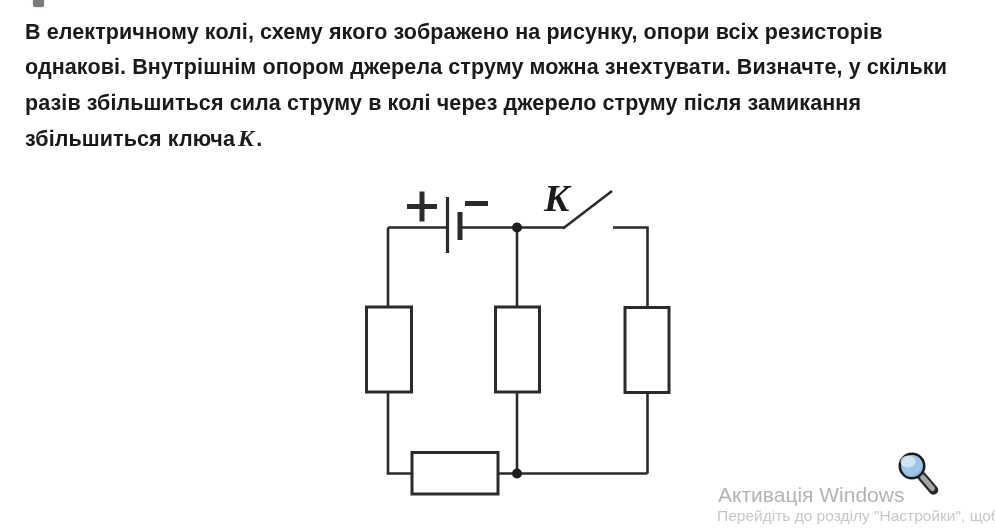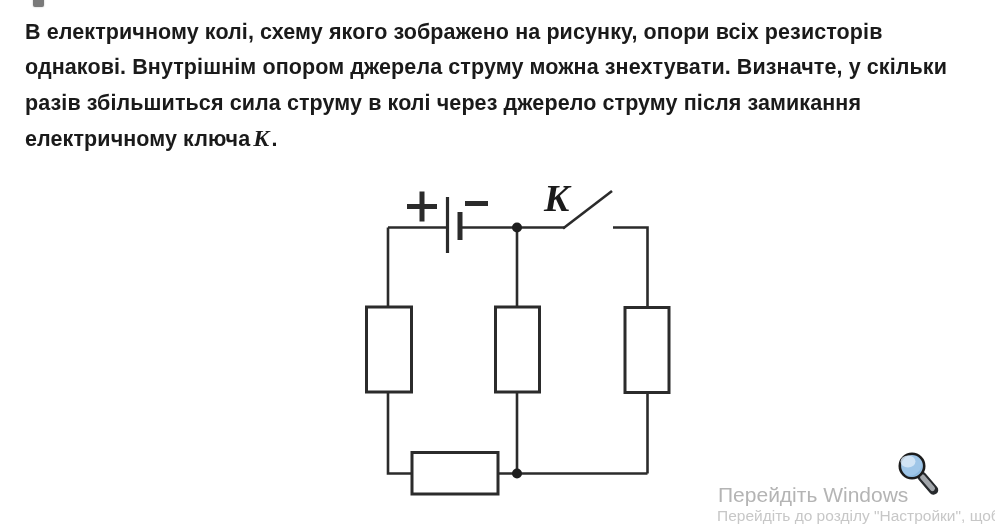--- a/index.html
+++ b/index.html
@@ -36,21 +36,21 @@
 </style>
 </head>
 <body>
 
 <div class="window-artifact"></div>
 
 <div class="problem-text">
   <div>В електричному колі, схему якого зображено на рисунку, опори всіх резисторів</div>
   <div>однакові. Внутрішнім опором джерела струму можна знехтувати. Визначте, у скільки</div>
   <div>разів збільшиться сила струму в колі через джерело струму після замикання</div>
-  <div><span>електричному ключа</span><span class="k-inline">K</span><span>.</span></div>
+  <div><span>збільшиться ключа</span><span class="k-inline">K</span><span>.</span></div>
 </div>
 
 <svg class="circuit-svg" width="995" height="529" viewBox="0 0 995 529">
   <g stroke="#2b2b2b" stroke-width="2.6" fill="none">
 
     <path d="M 388 227.5 H 446"></path>
     <path d="M 461 227.5 H 565"></path>
     <path d="M 613 227.5 H 647.5 V 307"></path>
 
     <path d="M 388 227.5 V 307"></path>
@@ -86,14 +86,14 @@
 
   <g>
     <line x1="922" y1="476.5" x2="933.5" y2="490" stroke="#26292c" stroke-width="9.5" stroke-linecap="round"></line>
     <line x1="922.5" y1="477" x2="932.5" y2="488.5" stroke="#a2a6ab" stroke-width="5" stroke-linecap="round"></line>
     <circle cx="912" cy="466" r="12.2" fill="#9fc6e8" stroke="#1c1c1c" stroke-width="2.6"></circle>
     <ellipse cx="908" cy="461.5" rx="7.5" ry="6" fill="#d9e9f7" opacity="0.85"></ellipse>
     <path d="M 905 475 A 11 11 0 0 0 922 465 A 13 13 0 0 1 905 475 Z" fill="#7fb0da" opacity="0.7"></path>
   </g>
 </svg>
 
-<div class="watermark-title">Перейдіть Windows</div>
+<div class="watermark-title">Активація Windows</div>
 <div class="watermark-subtitle">Перейдіть до розділу "Настройки", щоб</div>
 
 </body></html>

